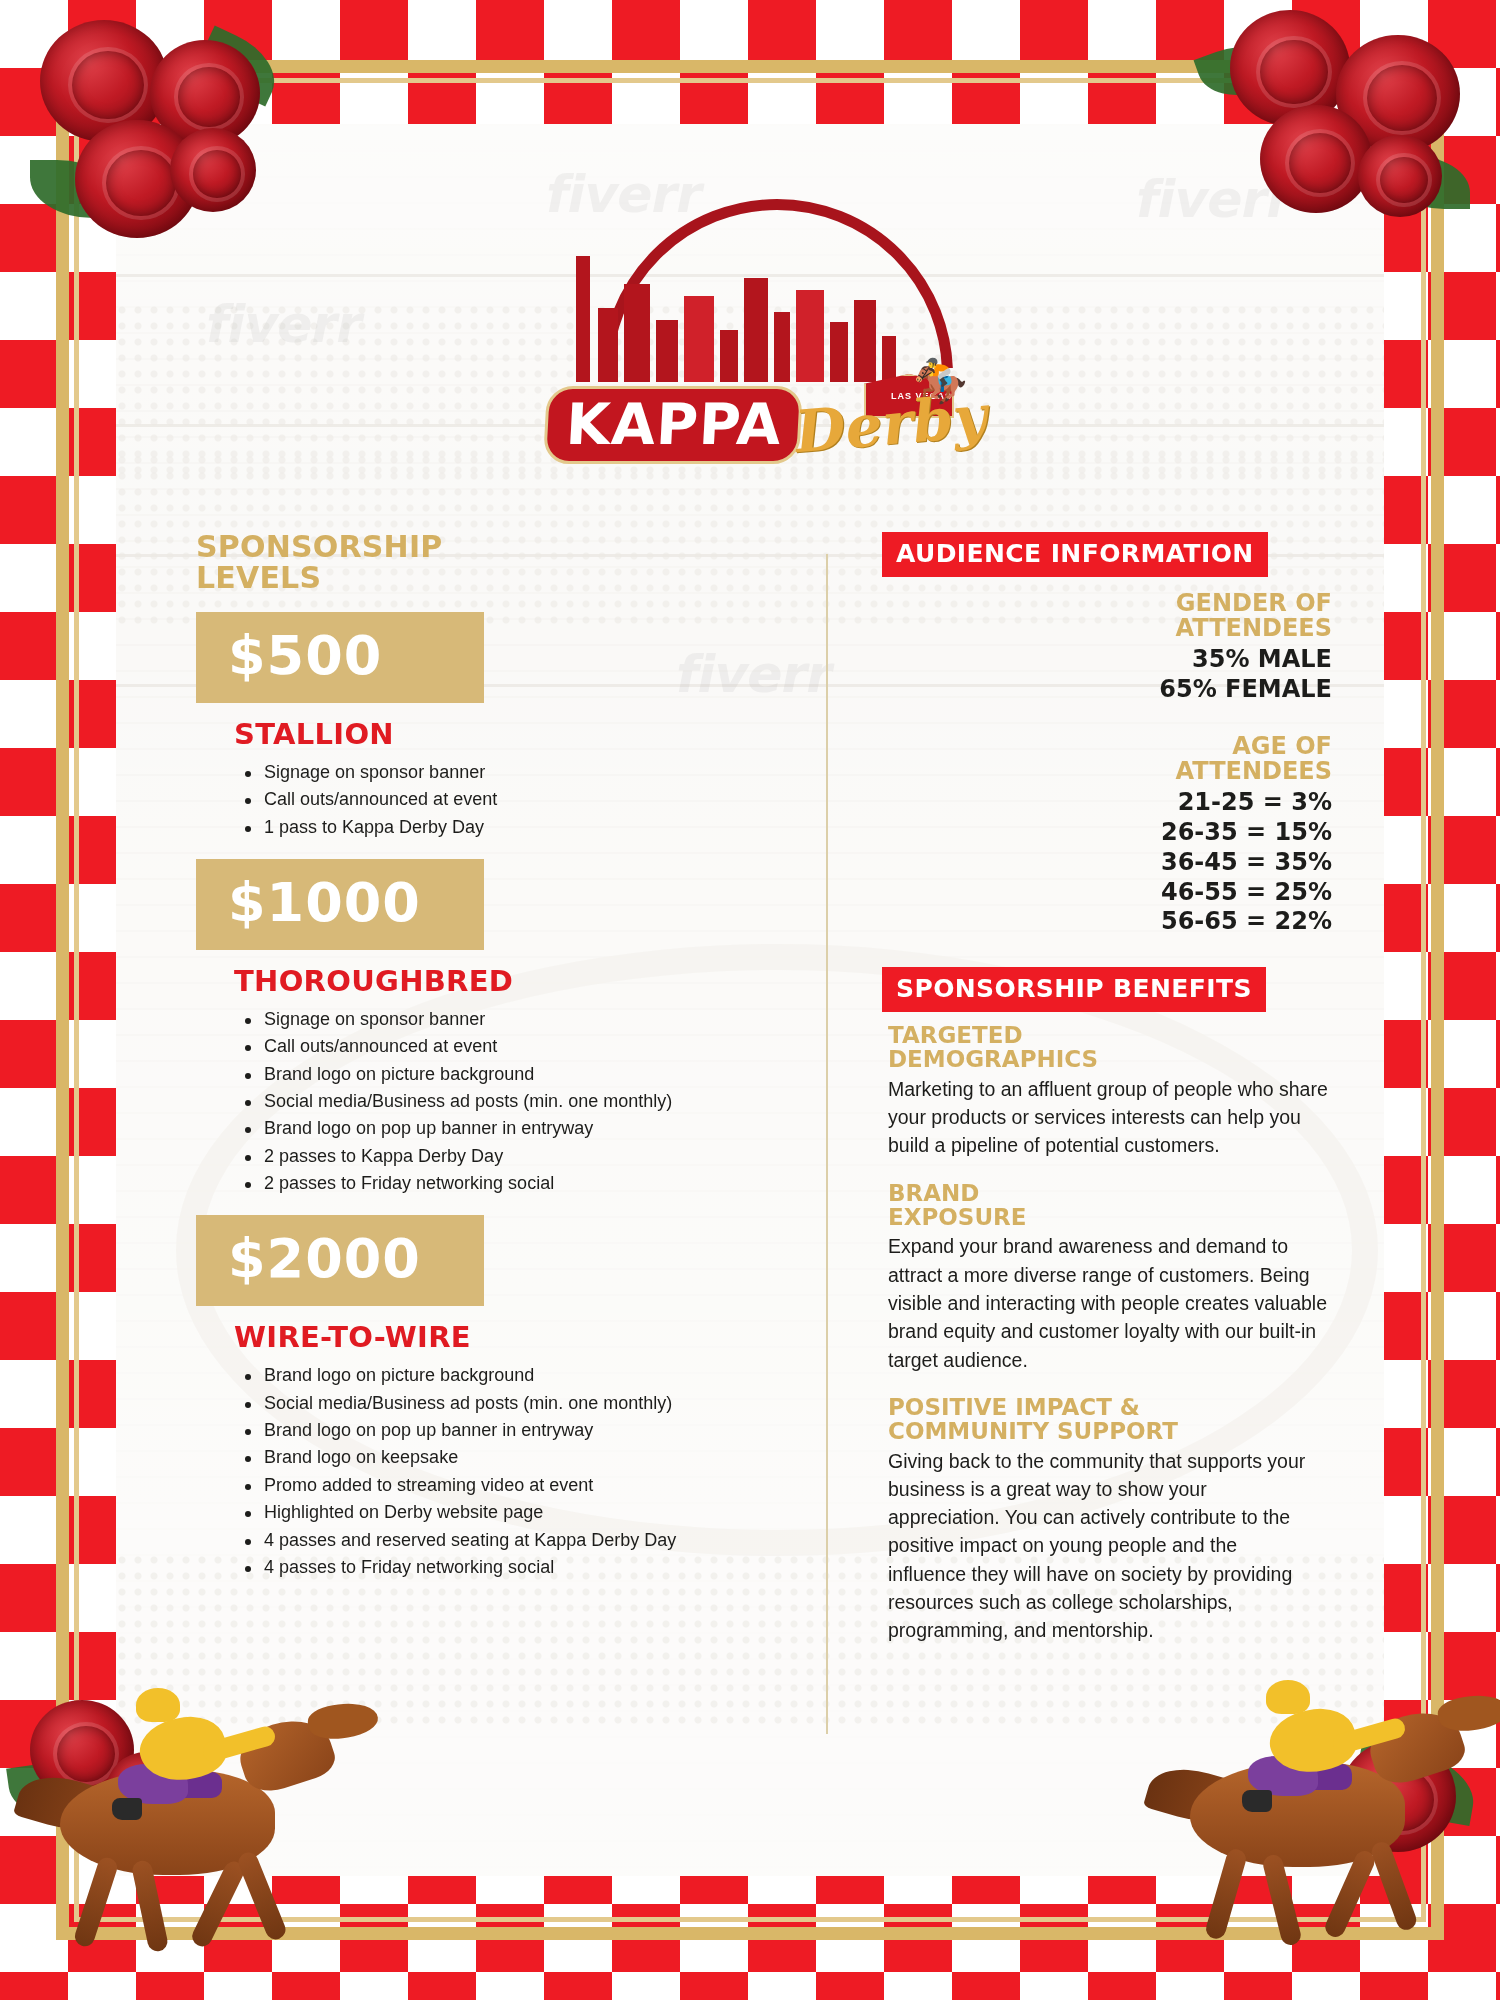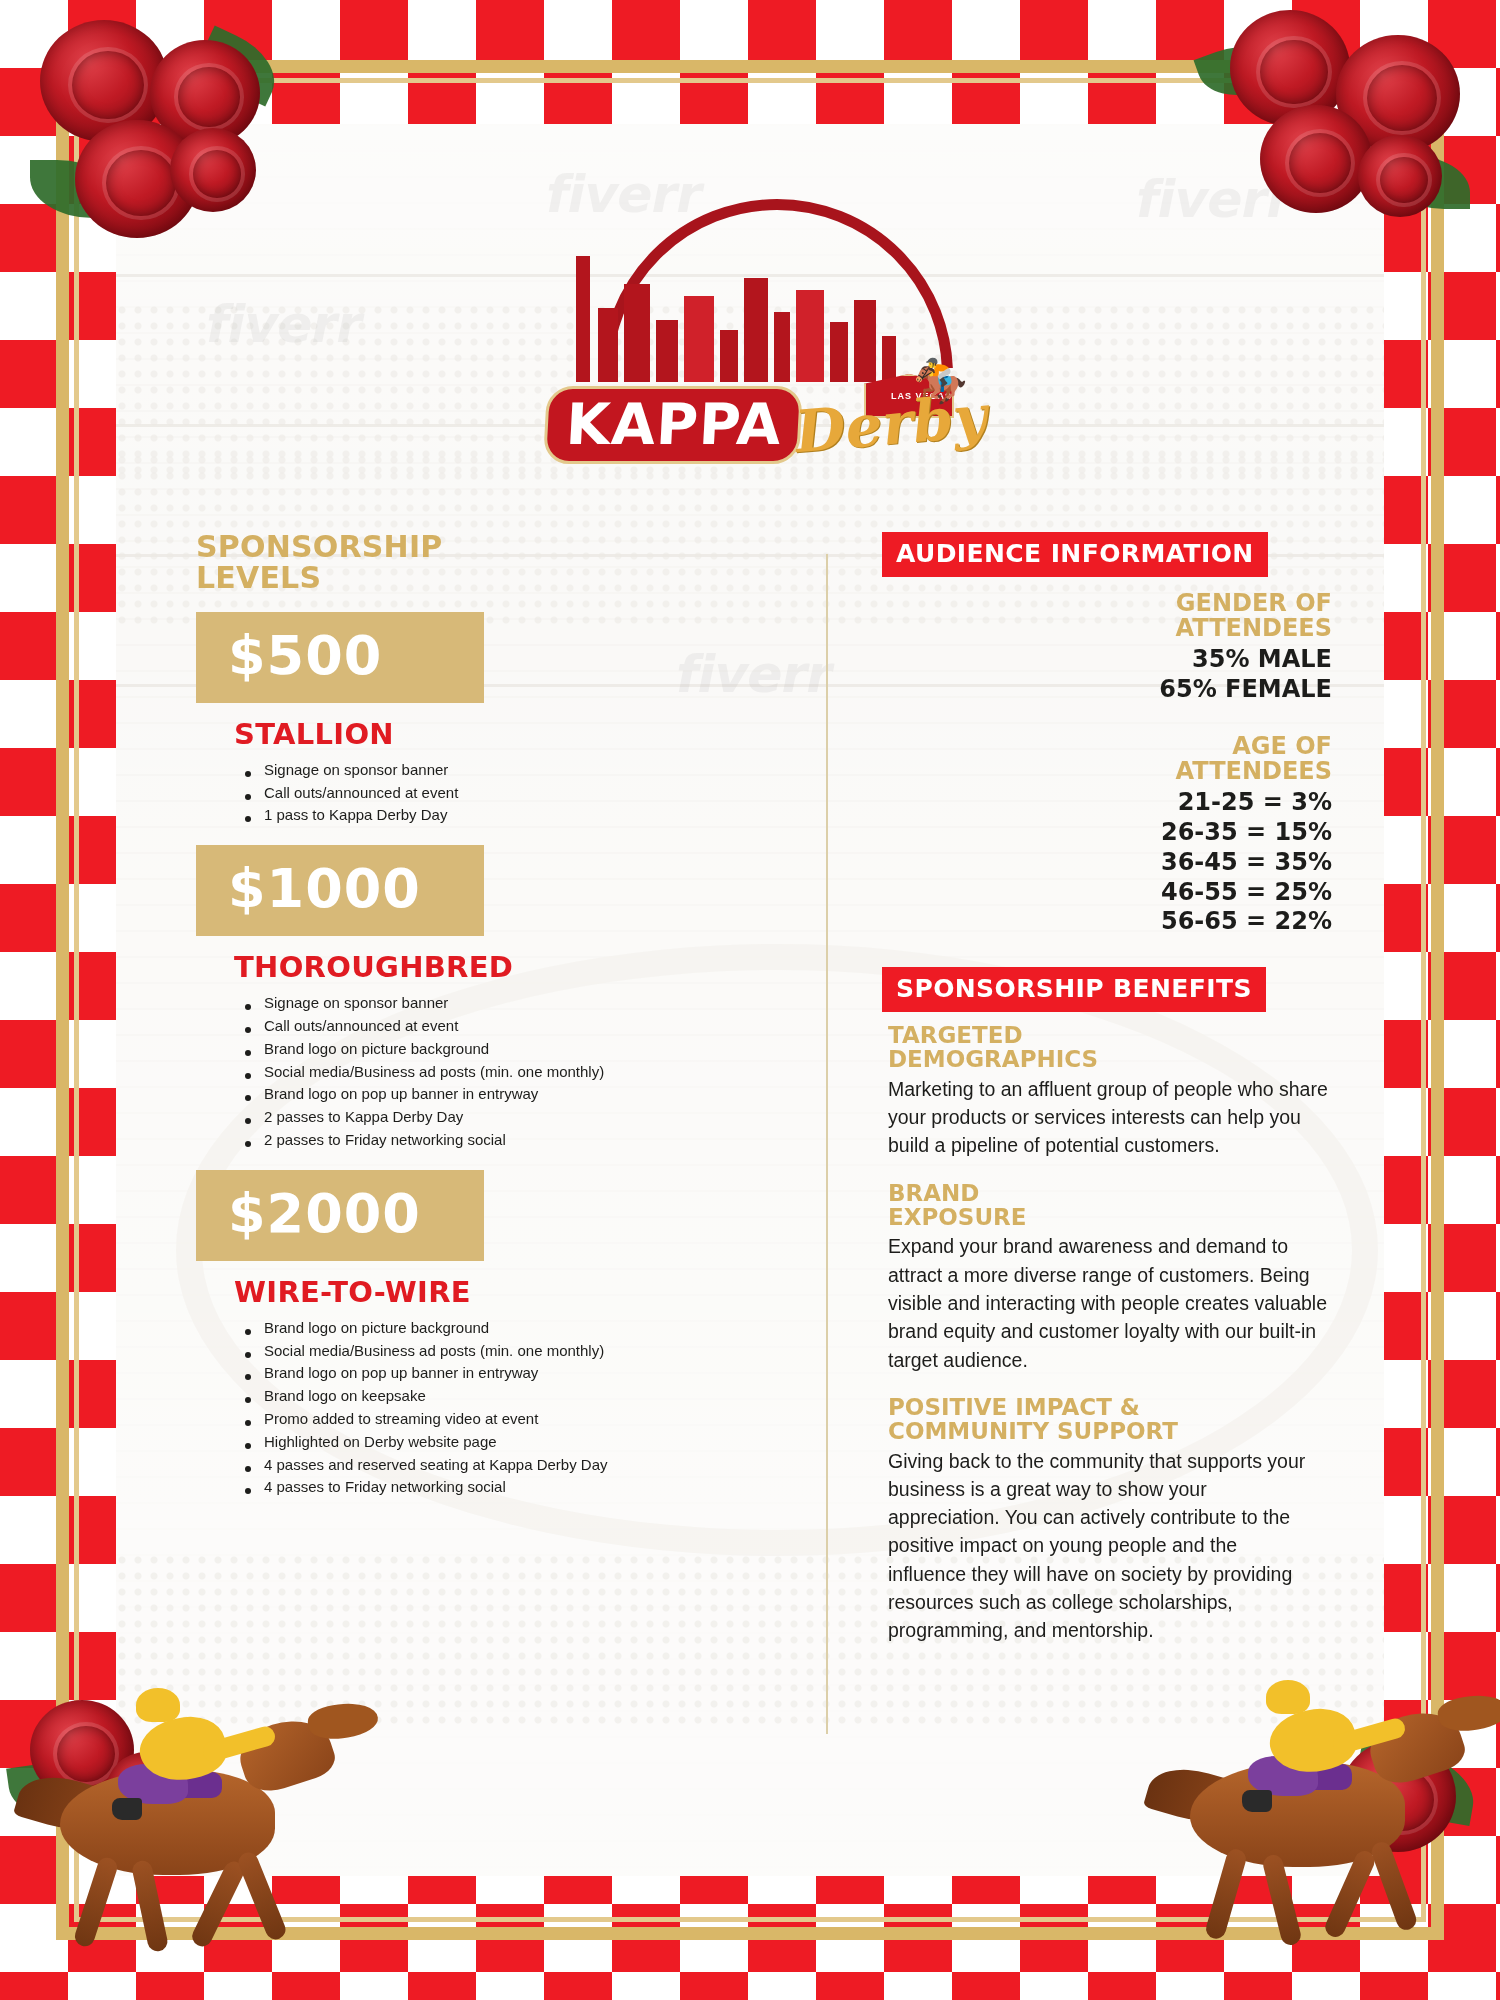--- a/index.html
+++ b/index.html
@@ -263,21 +263,21 @@
   }
 
   ul.benefits {
     margin: 0 0 4px 0;
     padding: 0 0 0 68px;
     list-style: none;
   }
   ul.benefits li {
     position: relative;
     color: #1d1d1b;
-    font-size: 15px;
+    font-size: 18px;
     line-height: 1.52;
     font-family: "Liberation Sans", sans-serif;
   }
   ul.benefits li::before {
     content: "";
     position: absolute;
     left: -19px;
     top: 12px;
     width: 6px;
     height: 6px;

